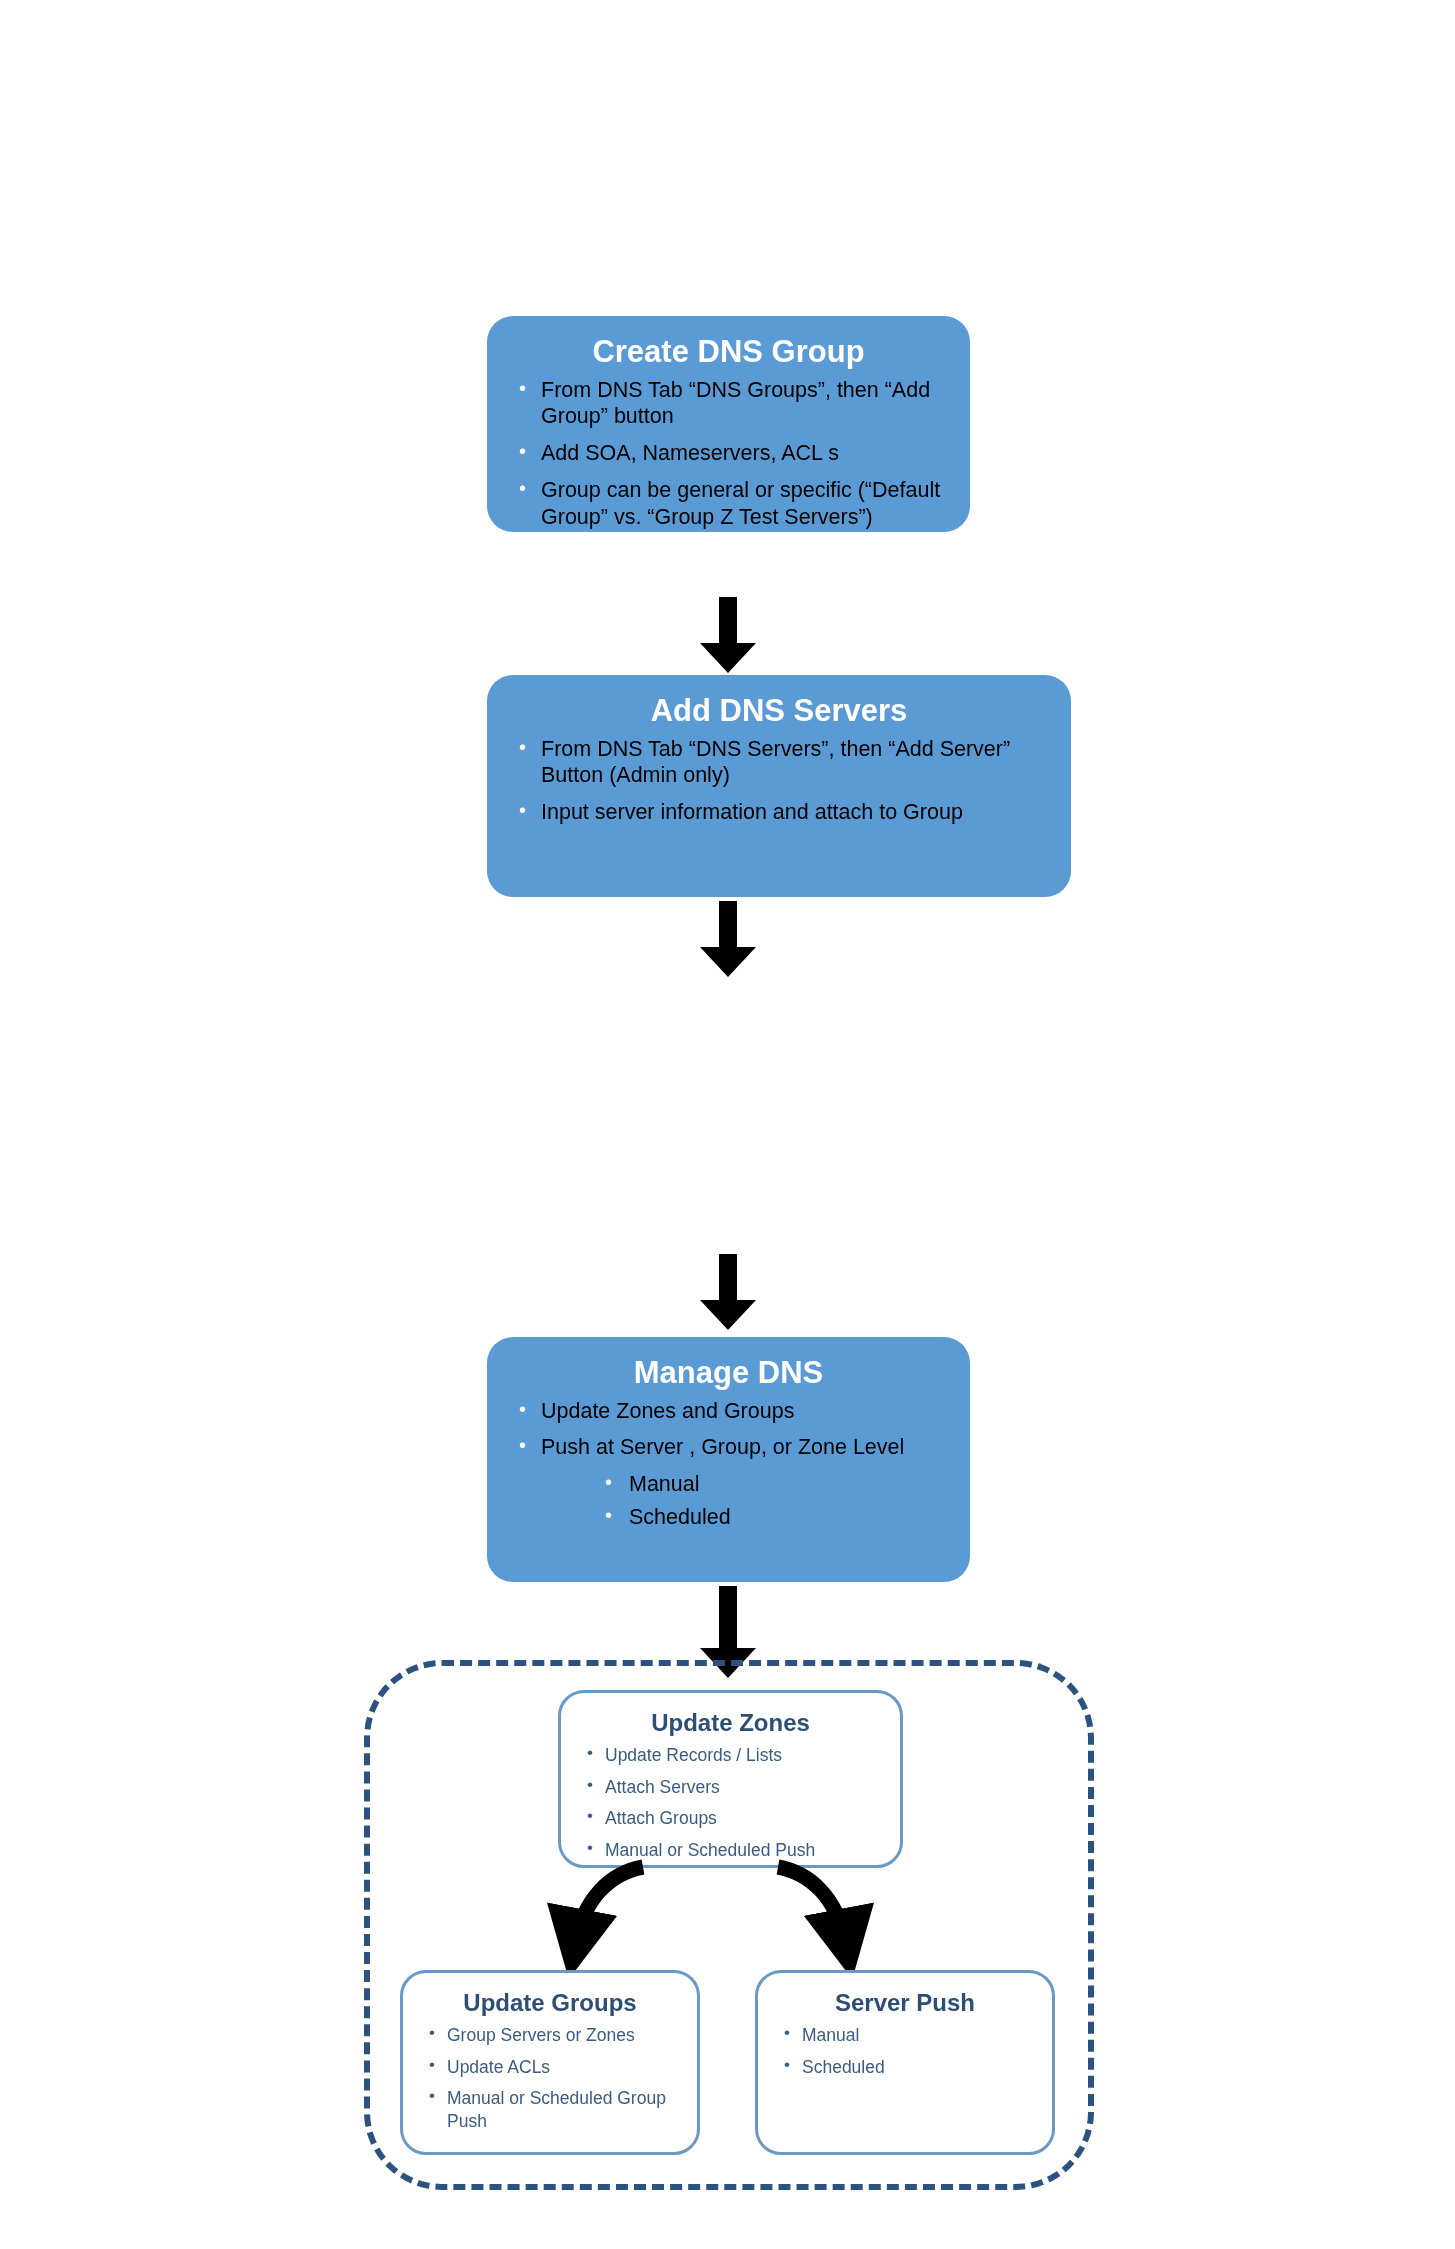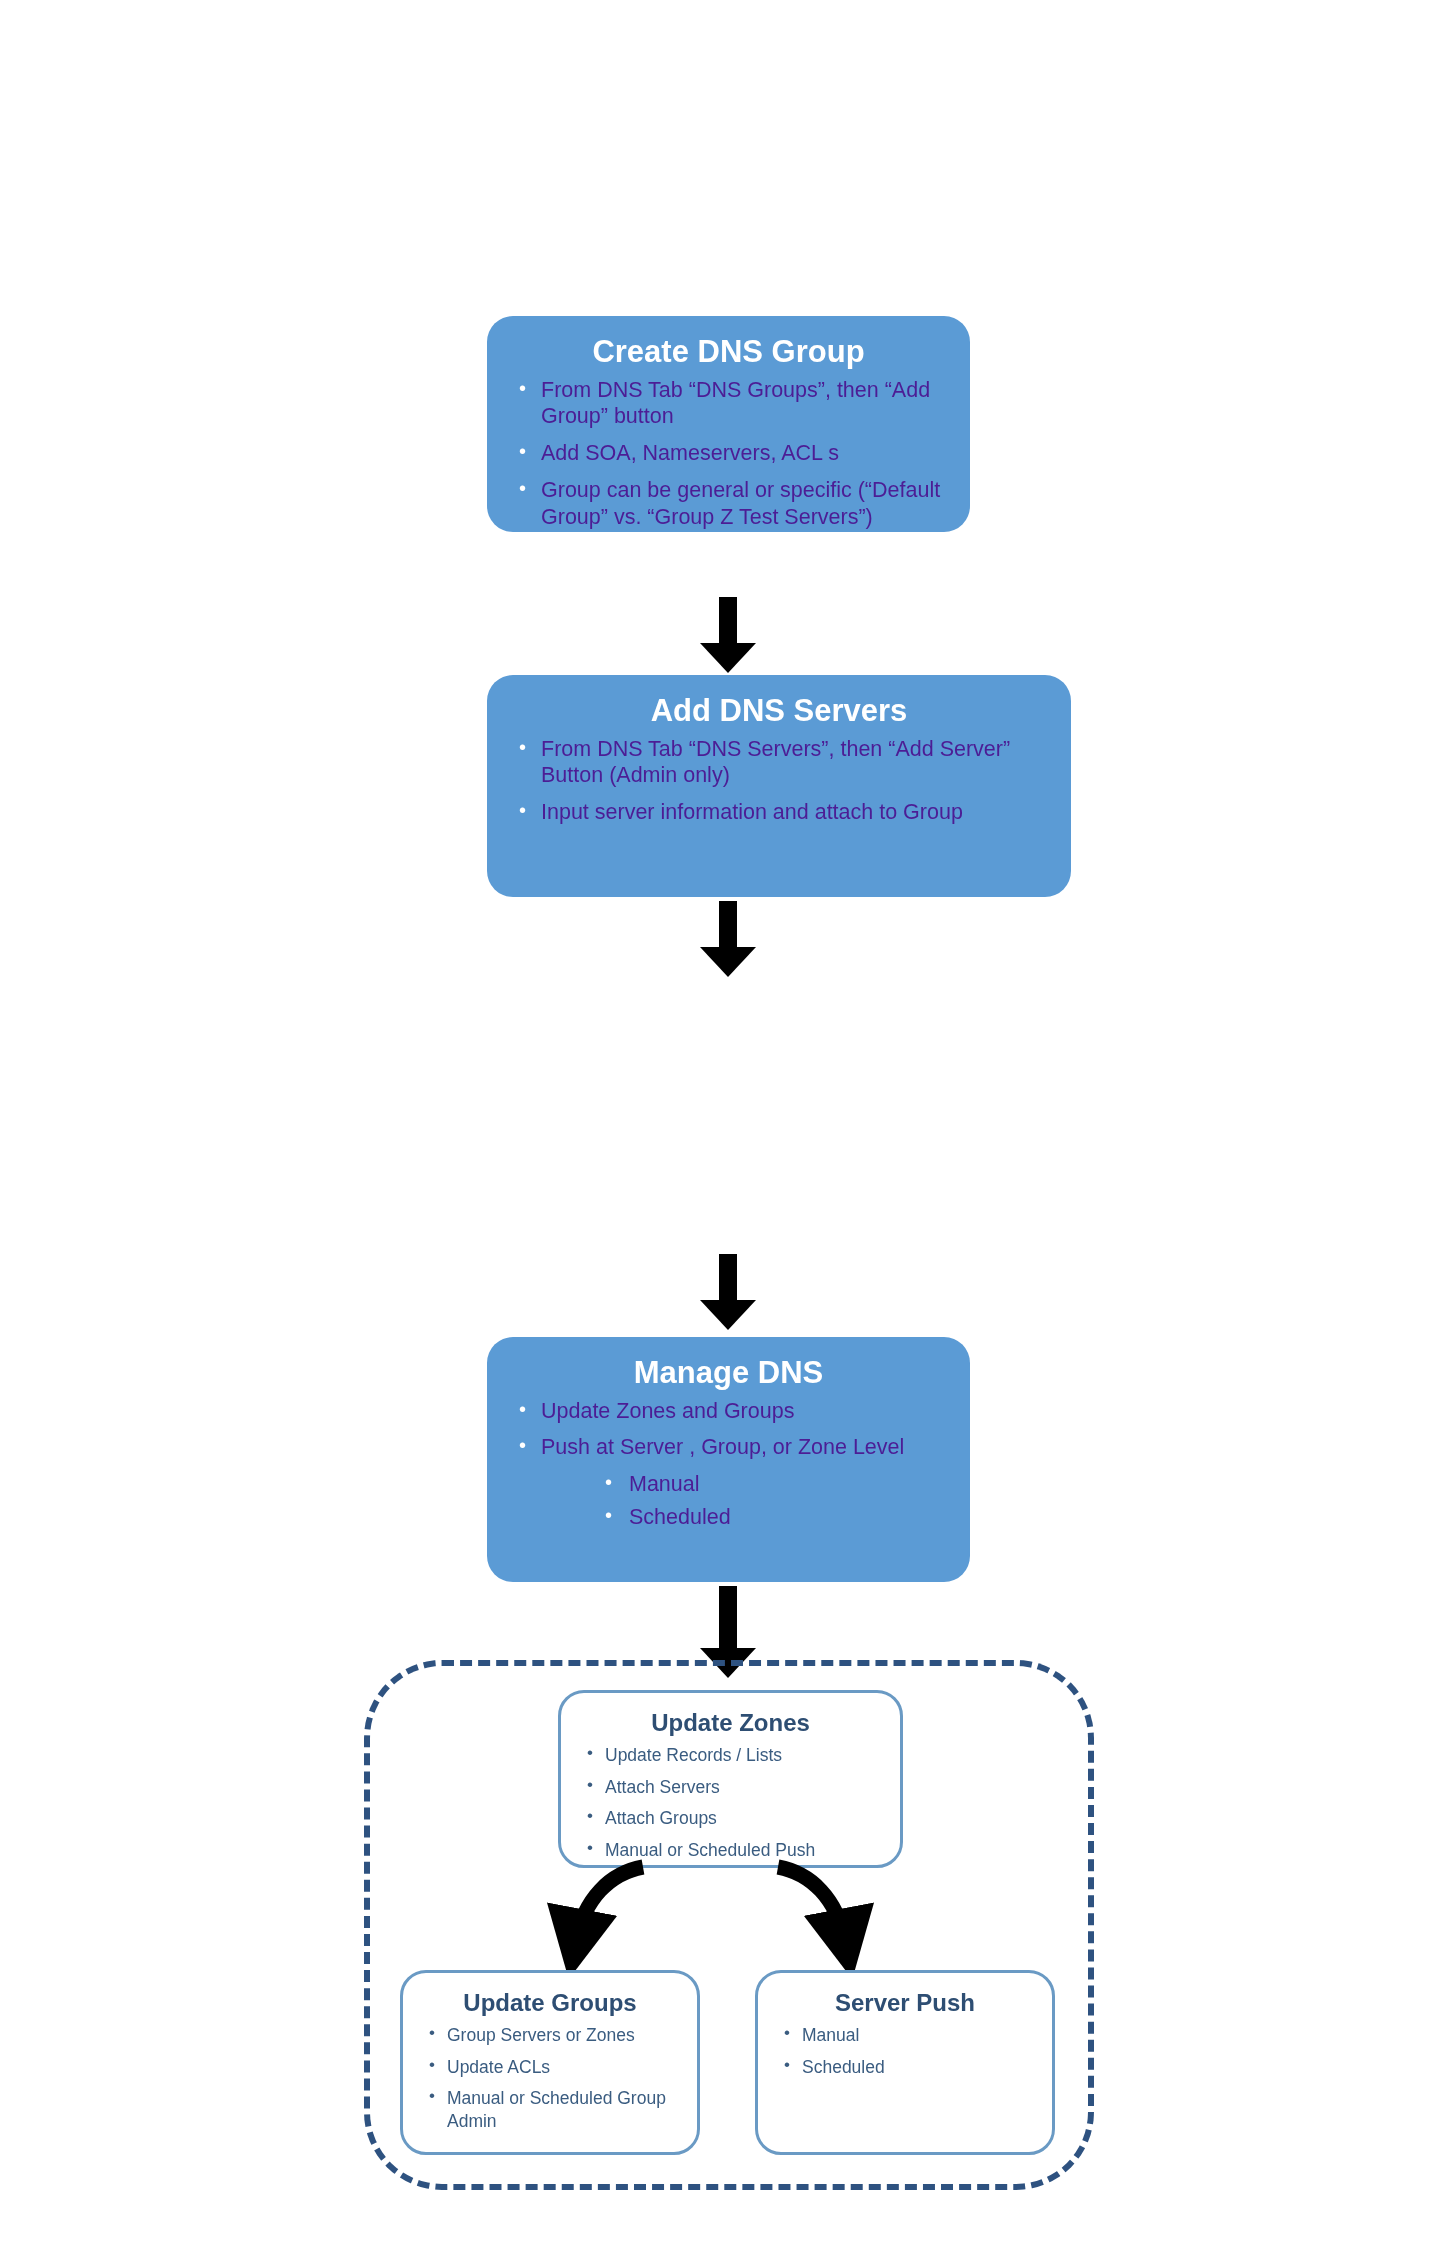--- a/index.html
+++ b/index.html
@@ -50,21 +50,21 @@
   }
   .pbox ul {
     list-style: none;
     margin: 0;
     padding: 0;
   }
   .pbox li {
     position: relative;
     font-size: 21.5px;
     line-height: 1.25;
-    color: #4c1d95;
+    color: #000000;
     margin: 0 0 10px 0;
     padding-left: 36px;
   }
   .pbox li::before {
     content: "\2022";
     position: absolute;
     left: 14px;
     top: -1px;
     font-size: 20px;
     color: #ffffff;
@@ -247,21 +247,21 @@
     <path d="M 143 12 C 110 18, 84 44, 76 86" stroke="#000000" stroke-width="15" fill="none" stroke-linecap="butt" marker-end="url(#ahead)"></path>
 
     <path d="M 278 12 C 311 18, 337 44, 345 86" stroke="#000000" stroke-width="15" fill="none" stroke-linecap="butt" marker-end="url(#ahead)"></path>
   </svg>
 
   <div class="wbox" id="box-update-groups" style="left:400px; top:1970px; width:300px; height:185px;">
     <div class="wtitle">Update Groups</div>
     <ul>
       <li>Group Servers or Zones</li>
       <li>Update ACLs</li>
-      <li>Manual or Scheduled Group Admin</li>
+      <li>Manual or Scheduled Group Push</li>
     </ul>
   </div>
 
   <div class="wbox" id="box-server-push" style="left:755px; top:1970px; width:300px; height:185px;">
     <div class="wtitle">Server Push</div>
     <ul>
       <li>Manual</li>
       <li>Scheduled</li>
     </ul>
   </div>

